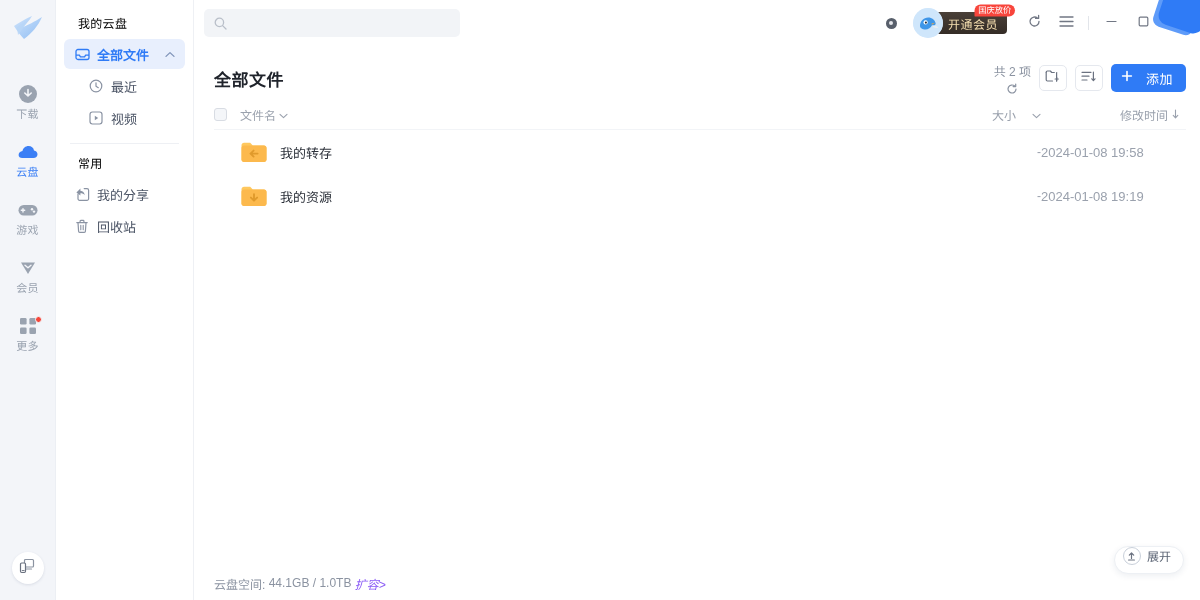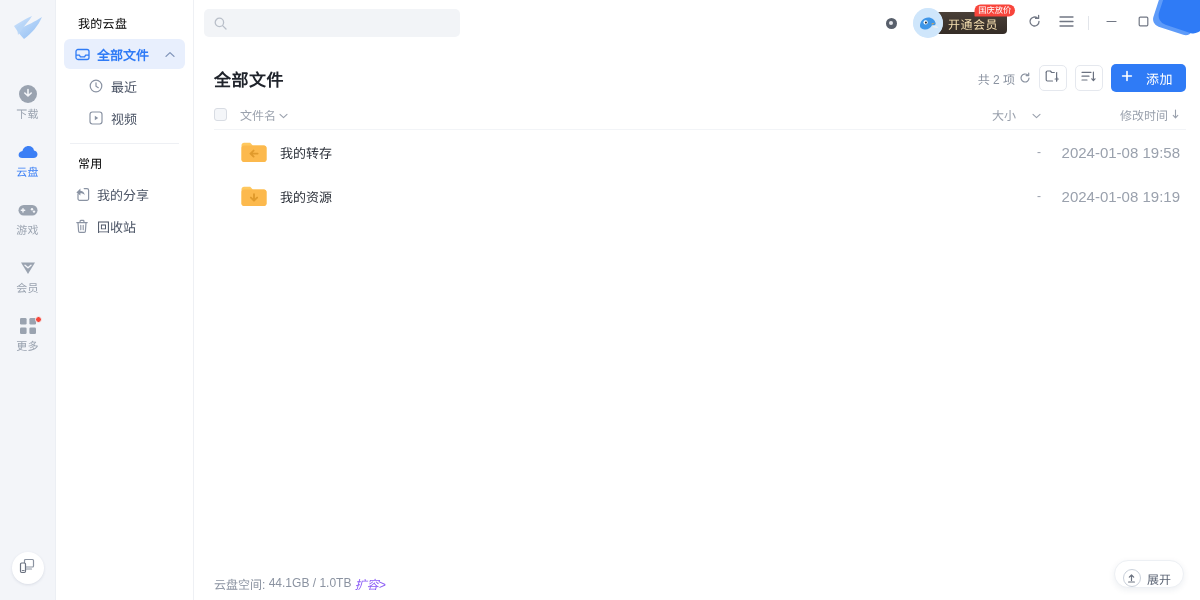--- a/index.html
+++ b/index.html
@@ -103,21 +103,21 @@
     position: absolute; top: -16px; right: -8px; width: 46px; height: 46px;
     background: #2f7bf6; border-radius: 10px; transform: rotate(18deg);
     box-shadow: -6px 6px 0 -2px #5e9bf9; pointer-events: none;
   }
 
   
   .content { flex: 1; padding: 0 14px 0 20px; position: relative; overflow: hidden; }
   .page-head { display: flex; align-items: center; height: 44px; margin-top: 10px; }
   .page-title { font-size: 17px; font-weight: 700; color: #20242c; letter-spacing: .5px; }
   .head-tools { margin-left: auto; display: flex; align-items: center; gap: 8px; }
-  .count { font-size: 12px; color: #8b93a1; display: flex; align-items: center; gap: 4px; }
+  .count { font-size: 12px; color: #8b93a1; display: flex; align-items: center; gap: 4px; flex-direction: column; }
   .count .refresh { display: flex; align-items: center; cursor: pointer; color: #8b93a1; }
   .icon-btn {
     width: 28px; height: 26px; border: 1px solid #e5e8ee; border-radius: 5px; background: #fff;
     display: flex; align-items: center; justify-content: center; color: #6b7280; cursor: pointer;
   }
   .add-btn {
     height: 28px; padding: 0 13px 0 10px; background: #2f7bf6; color: #fff; border-radius: 5px;
     font-size: 13px; display: flex; align-items: center; gap: 13px; cursor: pointer; border: 0;
     font-family: Liberation Serif, serif; letter-spacing: .5px;
   }
@@ -134,33 +134,33 @@
   .col-name { flex: 1; display: flex; align-items: center; gap: 3px; cursor: pointer; }
   .col-size { width: 120px; text-align: right; display: flex; align-items: center; justify-content: flex-end; gap: 16px; cursor: pointer; }
   .col-time { width: 145px; text-align: right; display: flex; align-items: center; justify-content: flex-end; gap: 3px; cursor: pointer; padding-right: 6px; }
 
   .row {
     display: flex; align-items: center; height: 44px; font-size: 13px; color: #2c313a; cursor: pointer;
   }
   .row .cb { visibility: hidden; }
   .row-name { flex: 1; display: flex; align-items: center; gap: 12px; }
   .row-size { width: 120px; text-align: right; color: #9aa1ad; font-size: 12px; }
-  .row-time { width: 145px; text-align: right; color: #9aa1ad; font-size: 15px; padding-right: 6px; }
+  .row-time { width: 145px; color: #9aa1ad; font-size: 13px; padding-right: 6px; }
   .folder-ico { width: 28px; height: 26px; position: relative; flex: 0 0 28px; }
 
   
   .footer {
     height: 34px; flex: 0 0 34px; display: flex; align-items: center;
     padding: 0 14px 0 20px; font-size: 12px; color: #8b93a1; position: relative;
   }
   .footer a { color: #8b5cf6; text-decoration: none; cursor: pointer; font-style: italic; }
   .expand-pill {
-    position: absolute; right: 16px; bottom: 12px; height: 28px; padding: 0 12px 0 8px;
+    position: absolute; right: 16px; bottom: 26px; height: 28px; padding: 0 12px 0 8px;
     background: #fff; border: 1px solid #edf0f4; border-radius: 16px;
-    display: flex; align-items: flex-end; gap: 6px; font-size: 12px; color: #5a6373;
+    display: flex; align-items: flex-start; gap: 6px; font-size: 12px; color: #5a6373;
     box-shadow: 0 2px 6px rgba(30,50,90,.08); cursor: pointer;
   }
   .expand-ico {
     width: 18px; height: 18px; border-radius: 50%; border: 1px solid #c9d0da;
     display: flex; align-items: center; justify-content: center; color: #6b7280;
   }
 </style>
 </head>
 <body>
 

